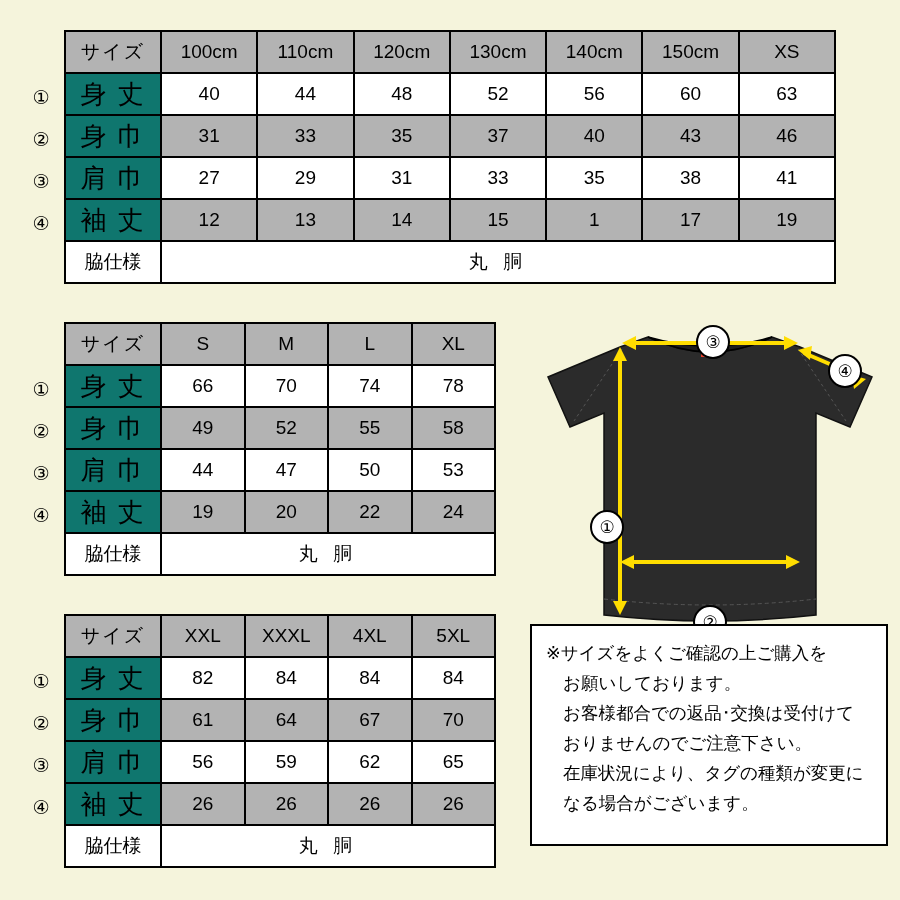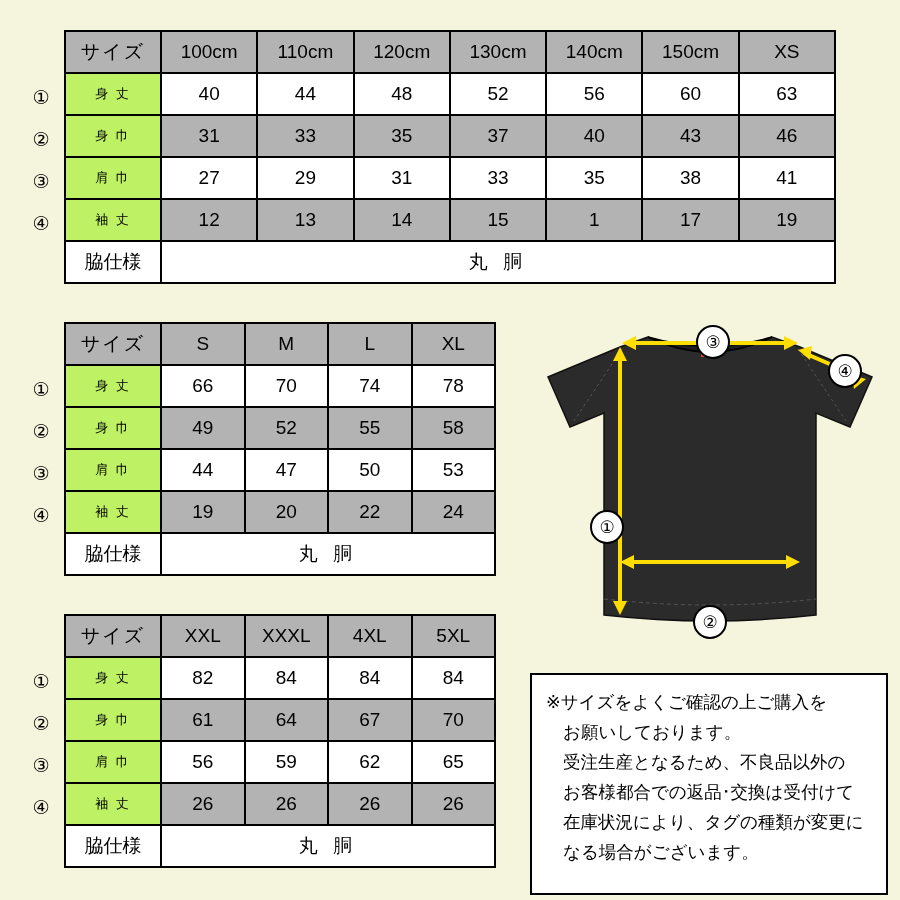--- a/index.html
+++ b/index.html
@@ -58,22 +58,22 @@
     height: 42px;
     padding: 0 2px;
     box-sizing: border-box;
     white-space: nowrap;
   }
   table.size tr.header td {
     background: #b3b3b3;
     font-size: 19px;
   }
   table.size td.lbl {
-    background: #bef264;
-    font-size: 13px;
+    background: #0f766e;
+    font-size: 26px;
     letter-spacing: 2px;
   }
   table.size tr.shaded td.val {
     background: #b3b3b3;
   }
   table.size tr.plain td.val {
     background: #fff;
   }
   table.size td.waki-label {
     background: #fff;
@@ -114,21 +114,21 @@
     align-items: center;
     justify-content: center;
     font-size: 17px;
     line-height: 1;
   }
 
   
   .note-box {
     position: absolute;
     left: 530px;
-    top: 673px;
+    top: 624px;
     width: 358px;
     height: 222px;
     border: 2px solid #000;
     background: #fff;
     box-sizing: border-box;
     padding: 12px 12px 8px 14px;
   }
   .note-line {
     font-size: 17.5px;
     line-height: 30px;
@@ -357,19 +357,19 @@
 
     <div class="circle-badge" style="left:166px; top:10px;">③</div>
     <div class="circle-badge" style="left:298px; top:39px;">④</div>
     <div class="circle-badge" style="left:60px; top:195px;">①</div>
     <div class="circle-badge" style="left:163px; top:290px;">②</div>
   </div>
 
   <div class="note-box">
     <div class="note-line">※サイズをよくご確認の上ご購入を</div>
     <div class="note-line indent">お願いしております。</div>
-    <div class="note-line indent">受注生産となるため、不良品以外の</div>
     <div class="note-line indent">お客様都合での返品･交換は受付けて</div>
+    <div class="note-line indent">おりませんのでご注意下さい。</div>
     <div class="note-line indent">在庫状況により、タグの種類が変更に</div>
     <div class="note-line indent">なる場合がございます。</div>
   </div>
 
 </div>
 
 </body></html>

